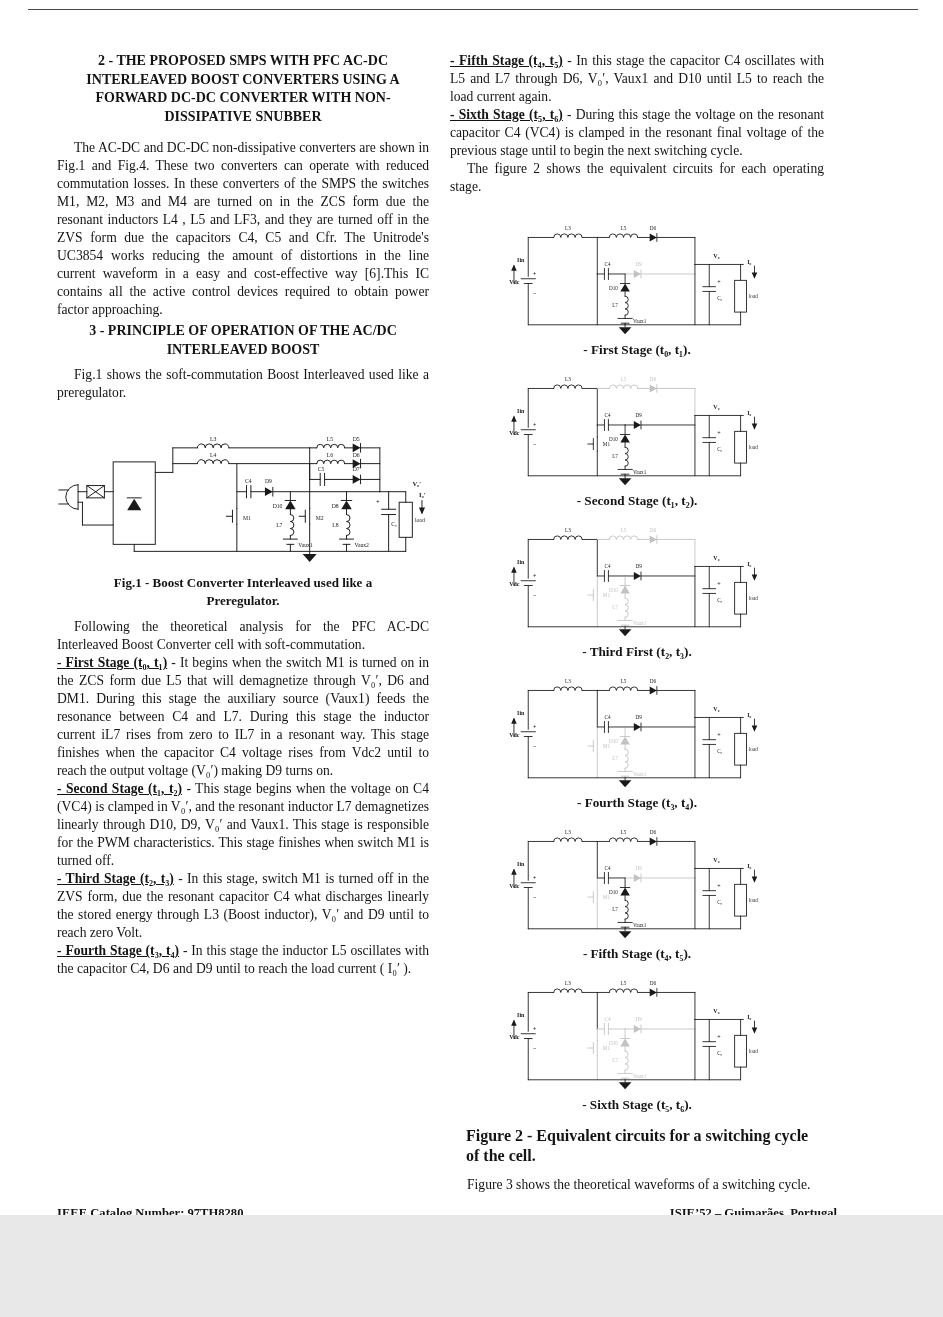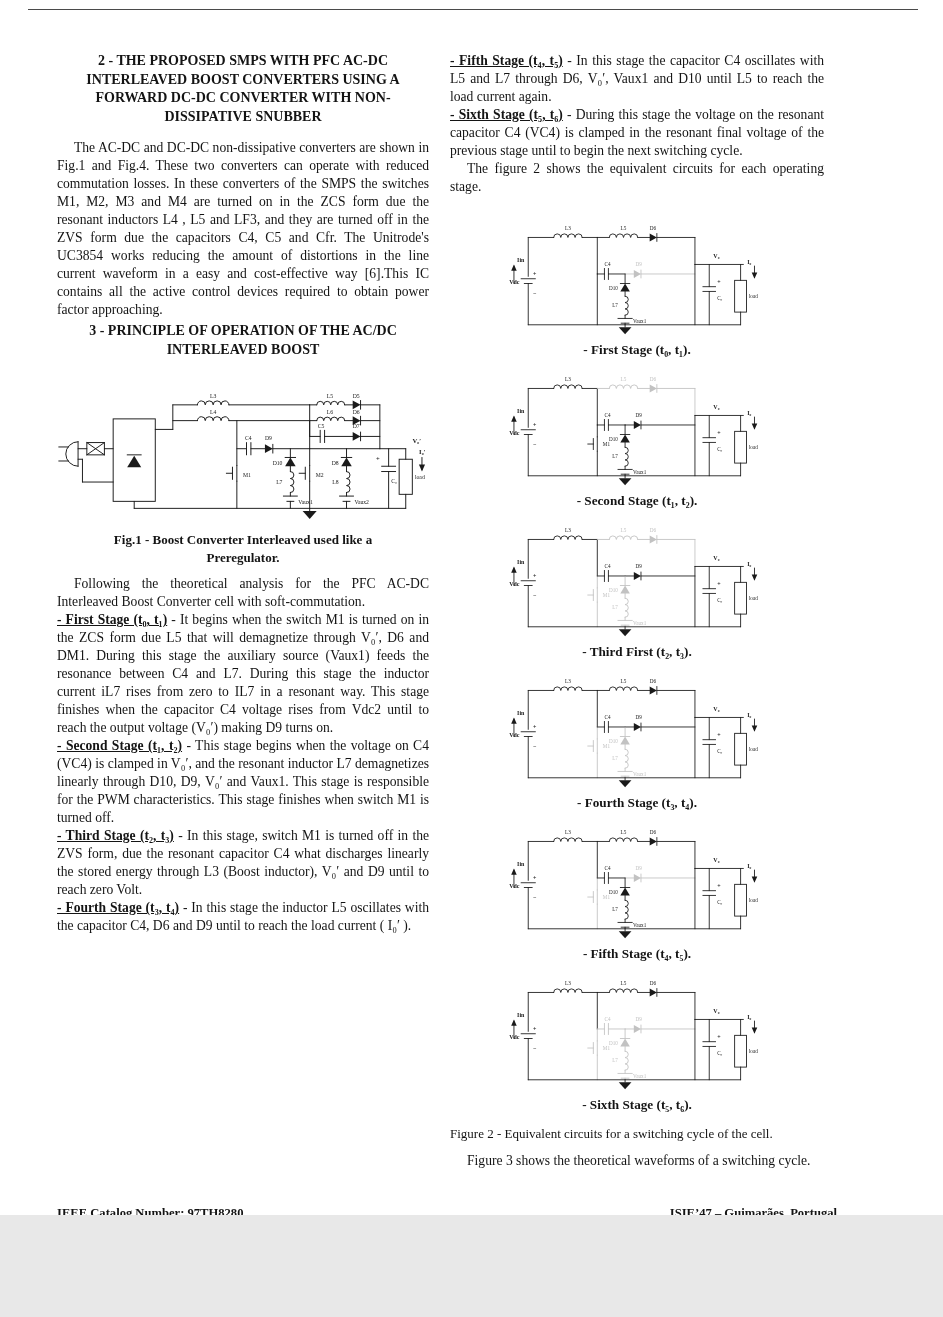--- a/index.html
+++ b/index.html
@@ -12,21 +12,21 @@
   .col p{margin:0;text-align:justify;}
   p.indent{text-indent:17px;}
   h2{font-size:14px;line-height:18.5px;text-align:center;margin:0 auto 13px auto;max-width:332px;}
   h2.s3{margin:3px auto 7px auto;max-width:322px;}
   .fig1{margin:9px 0 4px 0;text-align:center;}
   .figcap{font-weight:bold;font-size:13px;line-height:18px;text-align:center;max-width:312px;margin:2px auto 8px auto;}
   p.stage .sh{font-weight:bold;text-decoration:underline;}
   .figstack{margin-top:24px;text-align:center;}
   .stagefig svg{display:block;margin:0 auto;}
   .stagecap{font-weight:bold;font-size:13.2px;line-height:1.2;margin:3px 0 13px 0;text-align:center;}
-  .fig2cap{font-weight:normal;font-size:13px;line-height:1.25;margin:0 0 10px 0;text-align:left;}
+  .fig2cap{font-weight:bold;font-size:16px;line-height:1.25;margin:0 0 10px 16px;text-align:left;}
   .footer{position:absolute;top:1206px;left:57px;width:780px;font-weight:bold;font-size:12.6px;}
   .footer .fl{float:left;}
   .footer .fr{float:right;}
   .footer .fc{position:absolute;left:0;right:0;text-align:center;margin-top:28px;}
   
   svg .c{stroke:#1a1a1a;stroke-width:1.1;fill:none;stroke-linecap:round;}
   svg .f{fill:#1a1a1a;stroke:none;}
   svg .gc{stroke:#c2c2c2;}
   svg .gf{fill:#c2c2c2;}
   svg text{font-family:"Liberation Serif","DejaVu Serif",serif;}
@@ -39,20 +39,21 @@
 
 <div class="page">
   <div class="scanline"></div>
 
   <div class="columns">
 
     <div class="col left">
       <h2>2 - THE PROPOSED SMPS WITH PFC AC-DC INTERLEAVED BOOST CONVERTERS USING A FORWARD DC-DC CONVERTER WITH NON-DISSIPATIVE SNUBBER</h2>
       <p class="indent">The AC-DC and DC-DC non-dissipative converters are shown in Fig.1 and Fig.4. These two converters can operate with reduced commutation losses. In these converters of the SMPS the switches M1, M2, M3 and M4 are turned on in the ZCS form due the resonant inductors L4 , L5 and LF3, and they are turned off in the ZVS form due the capacitors C4, C5 and Cfr. The Unitrode's UC3854 works reducing the amount of distortions in the line current waveform in a easy and cost-effective way [6].This IC contains all the active control devices required to obtain power factor approaching.</p>
       <h2 class="s3">3 - PRINCIPLE OF OPERATION OF THE AC/DC INTERLEAVED BOOST</h2>
+      <p class="indent">Fig.1 shows the soft-commutation Boost Interleaved used like a preregulator.</p>
 
       <div class="fig1">
         <div id="fig1-svg"><svg viewBox="0 0 424 178" width="372" xmlns="http://www.w3.org/2000/svg">
               <g>
                 <path d="M24 84 A14 14 0 0 0 24 112" class="c"></path>
                 <line x1="24" y1="84" x2="24" y2="112" class="c"></line>
                 <line x1="2" y1="90" x2="13" y2="90" class="c"></line>
                 <line x1="2" y1="106" x2="13" y2="106" class="c"></line>
               </g>
               <g>
@@ -774,15 +775,15 @@
         </div>
 
       <div class="fig2cap">Figure 2 - Equivalent circuits for a switching cycle of the cell.</div>
       <p class="indent">Figure 3 shows the theoretical waveforms of a switching cycle.</p>
     </div>
   </div>
 
   <div class="footer">
     <span class="fc">- 429 -</span>
     <span class="fl">IEEE Catalog Number: 97TH8280</span>
-    <span class="fr">ISIE’47 – Guimarães, Portugal</span>
+    <span class="fr">ISIE’52 – Guimarães, Portugal</span>
   </div>
 </div>
 
 </body></html>

